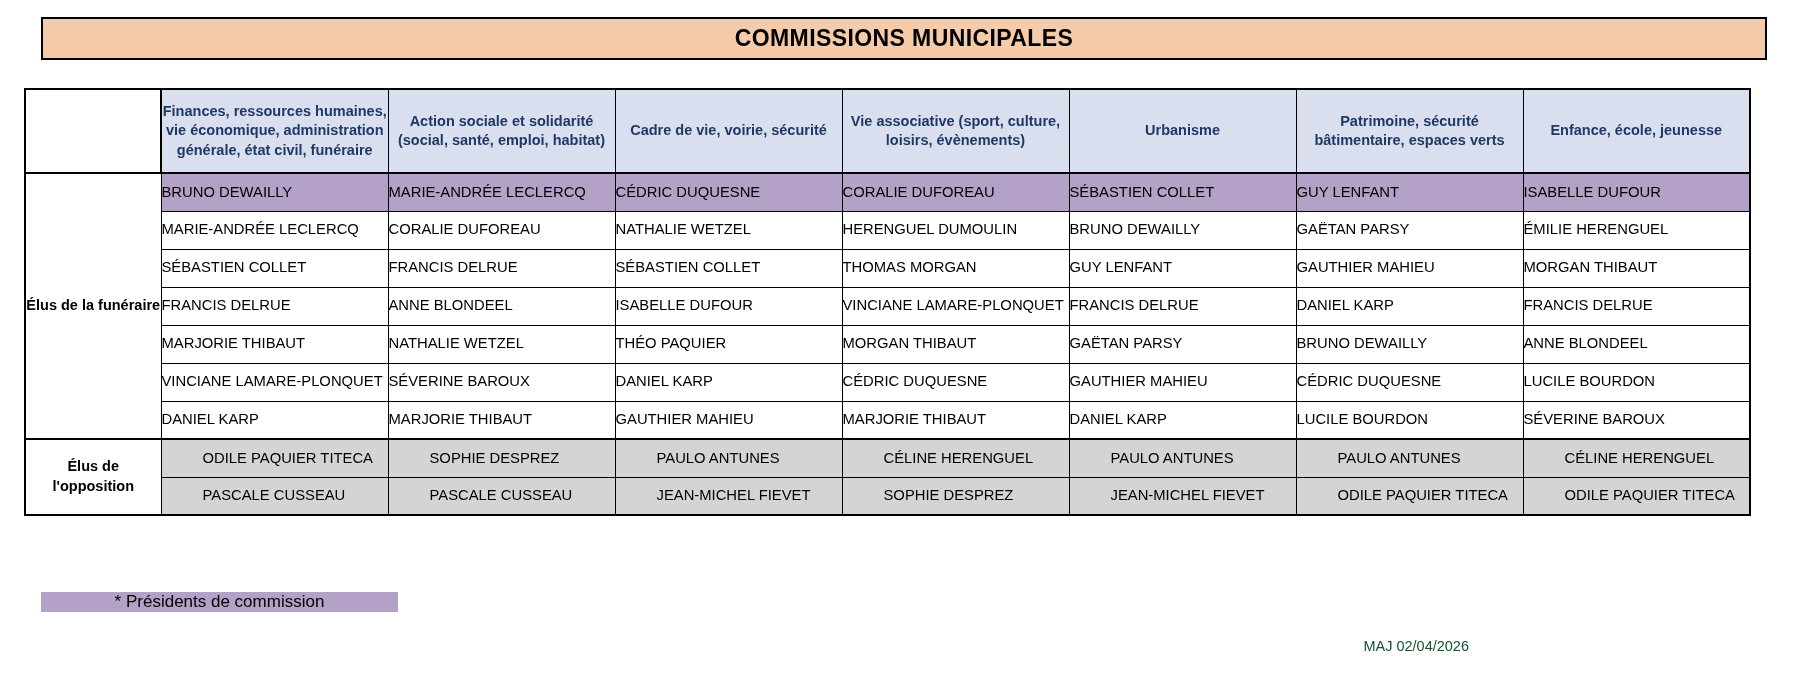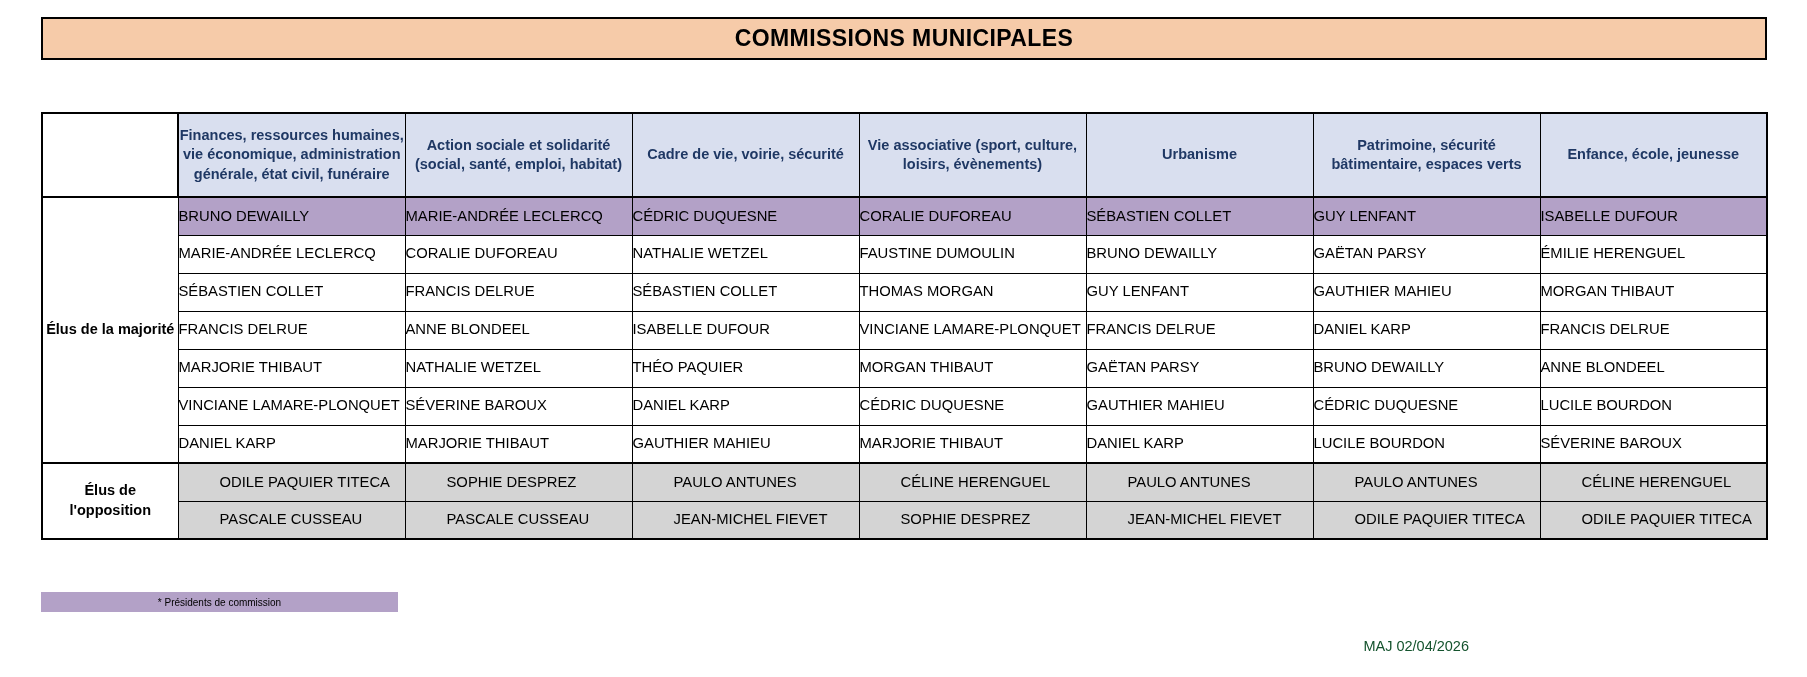--- a/index.html
+++ b/index.html
@@ -39,24 +39,23 @@
   .title-banner .title-text {
     font-size: 23px;
     font-weight: bold;
     letter-spacing: 0.4px;
     color: #000000;
   }
 
   
   .table-wrap {
     position: absolute;
-    left: 41px;
+    left: 24px;
     top: 88px;
     width: 1726px;
-    margin-top: 24px;
   }
   table.commissions {
     border-collapse: collapse;
     table-layout: fixed;
     width: 1726px;
     border: 2.5px solid #000000;
   }
   table.commissions td, table.commissions th {
     border: 1.4px solid #000000;
     padding: 0;
@@ -126,21 +125,21 @@
     left: 41px;
     top: 592px;
     width: 357px;
     height: 20px;
     background: #B3A1C7;
     display: flex;
     align-items: center;
     justify-content: center;
   }
   .legend .legend-text {
-    font-size: 10px;
+    font-size: 17px;
     color: #000000;
   }
 
   
   .footer-maj {
     position: absolute;
     right: 43px;
     top: 638px;
     font-size: 14.5px;
     color: #14532d;
@@ -176,35 +175,35 @@
           <th>Cadre de vie, voirie, sécurité</th>
           <th>Vie associative (sport, culture, loisirs, évènements)</th>
           <th>Urbanisme</th>
           <th>Patrimoine, sécurité bâtimentaire, espaces verts</th>
           <th>Enfance, école, jeunesse</th>
         </tr>
       </thead>
       <tbody>
 
         <tr class="president-row majority-start">
-          <td class="side-label" rowspan="7">Élus de la majorité</td>
+          <td class="side-label" rowspan="7">Élus de la funéraire</td>
           <td class="name">BRUNO DEWAILLY</td>
           <td class="name">MARIE-ANDRÉE LECLERCQ</td>
           <td class="name">CÉDRIC DUQUESNE</td>
           <td class="name">CORALIE DUFOREAU</td>
           <td class="name">SÉBASTIEN COLLET</td>
           <td class="name">GUY LENFANT</td>
           <td class="name">ISABELLE DUFOUR</td>
         </tr>
 
         <tr>
           <td class="name">MARIE-ANDRÉE LECLERCQ</td>
           <td class="name">CORALIE DUFOREAU</td>
           <td class="name">NATHALIE WETZEL</td>
-          <td class="name">FAUSTINE DUMOULIN</td>
+          <td class="name">HERENGUEL DUMOULIN</td>
           <td class="name">BRUNO DEWAILLY</td>
           <td class="name">GAËTAN PARSY</td>
           <td class="name">ÉMILIE HERENGUEL</td>
         </tr>
 
         <tr>
           <td class="name">SÉBASTIEN COLLET</td>
           <td class="name">FRANCIS DELRUE</td>
           <td class="name">SÉBASTIEN COLLET</td>
           <td class="name">THOMAS MORGAN</td>

